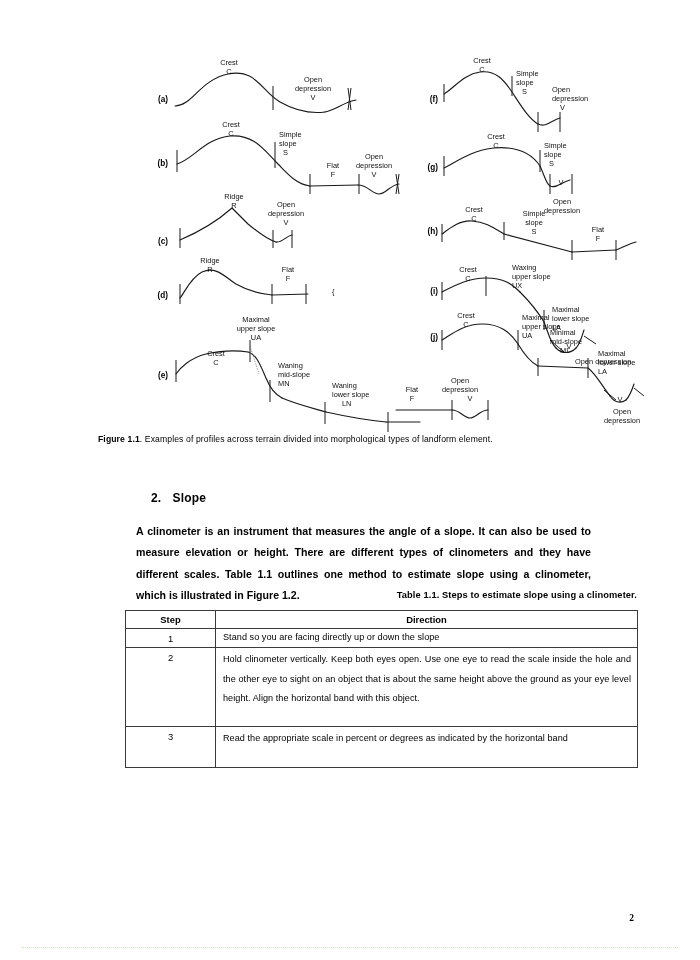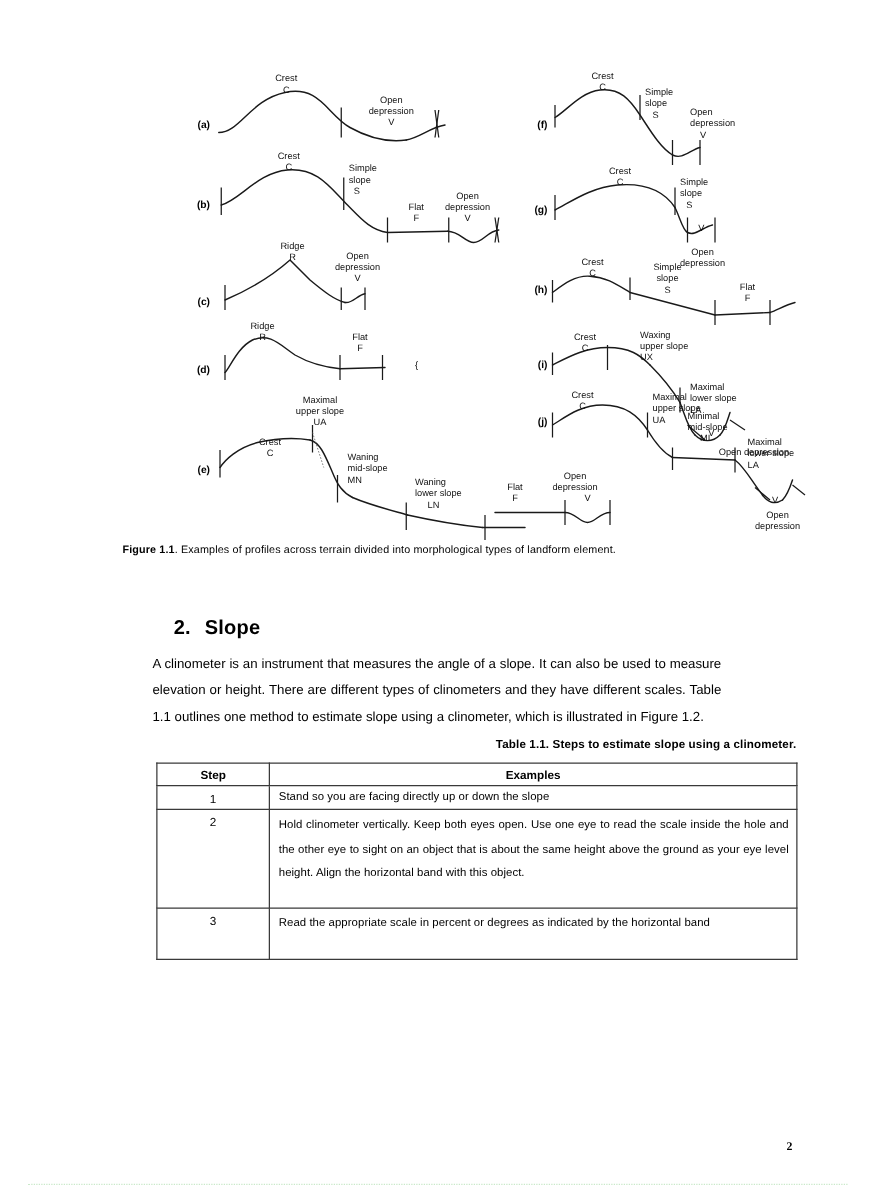--- a/index.html
+++ b/index.html
@@ -33,36 +33,37 @@
     font-size: 8.6px;
     line-height: 12px;
     letter-spacing: 0.12px;
     text-align: left;
   }
   #figure-caption .cap-strong { font-weight: bold; text-align: center; }
 
   
   #section-heading {
     position: absolute;
-    left: 139px; top: 481px;
-    font-size: 16px;
+    left: 151px; top: 481px;
+    font-size: 12px;
     font-weight: bold;
     letter-spacing: 0.2px;
   }
   #section-heading .num { margin-right: 11px; }
 
   
   #body-paragraph {
     position: absolute;
-    left: 122px; top: 510px;
+    left: 136px; top: 510px;
     width: 455px;
     font-size: 10.6px;
     line-height: 21.5px;
     text-align: justify;
     text-justify: inter-word;
+    font-weight: bold;
   }
 
   
   #table-caption {
     position: absolute;
     left: 124px; top: 590px;
     width: 513px;
     text-align: right;
     font-size: 9.3px;
     font-weight: bold;
@@ -373,21 +374,21 @@
   <div id="table-caption">Table 1.1. Steps to estimate slope using a clinometer.</div>
 
   <table id="steps-table">
     <colgroup>
         <col class="c-step">
         <col class="c-dir">
       </colgroup>
     <thead>
       <tr>
         <th>Step</th>
-        <th>Examples</th>
+        <th>Direction</th>
       </tr>
     </thead>
     <tbody>
       <tr class="row-1">
         <td class="step-cell">1</td>
         <td class="dir-cell">Stand so you are facing directly up or down the slope</td>
       </tr>
       <tr class="row-2">
         <td class="step-cell">2</td>
         <td class="dir-cell">Hold clinometer vertically. Keep both eyes open. Use one eye to read the scale inside the hole and the other eye to sight on an object that is about the same height above the ground as your eye level height. Align the horizontal band with this object.</td>

